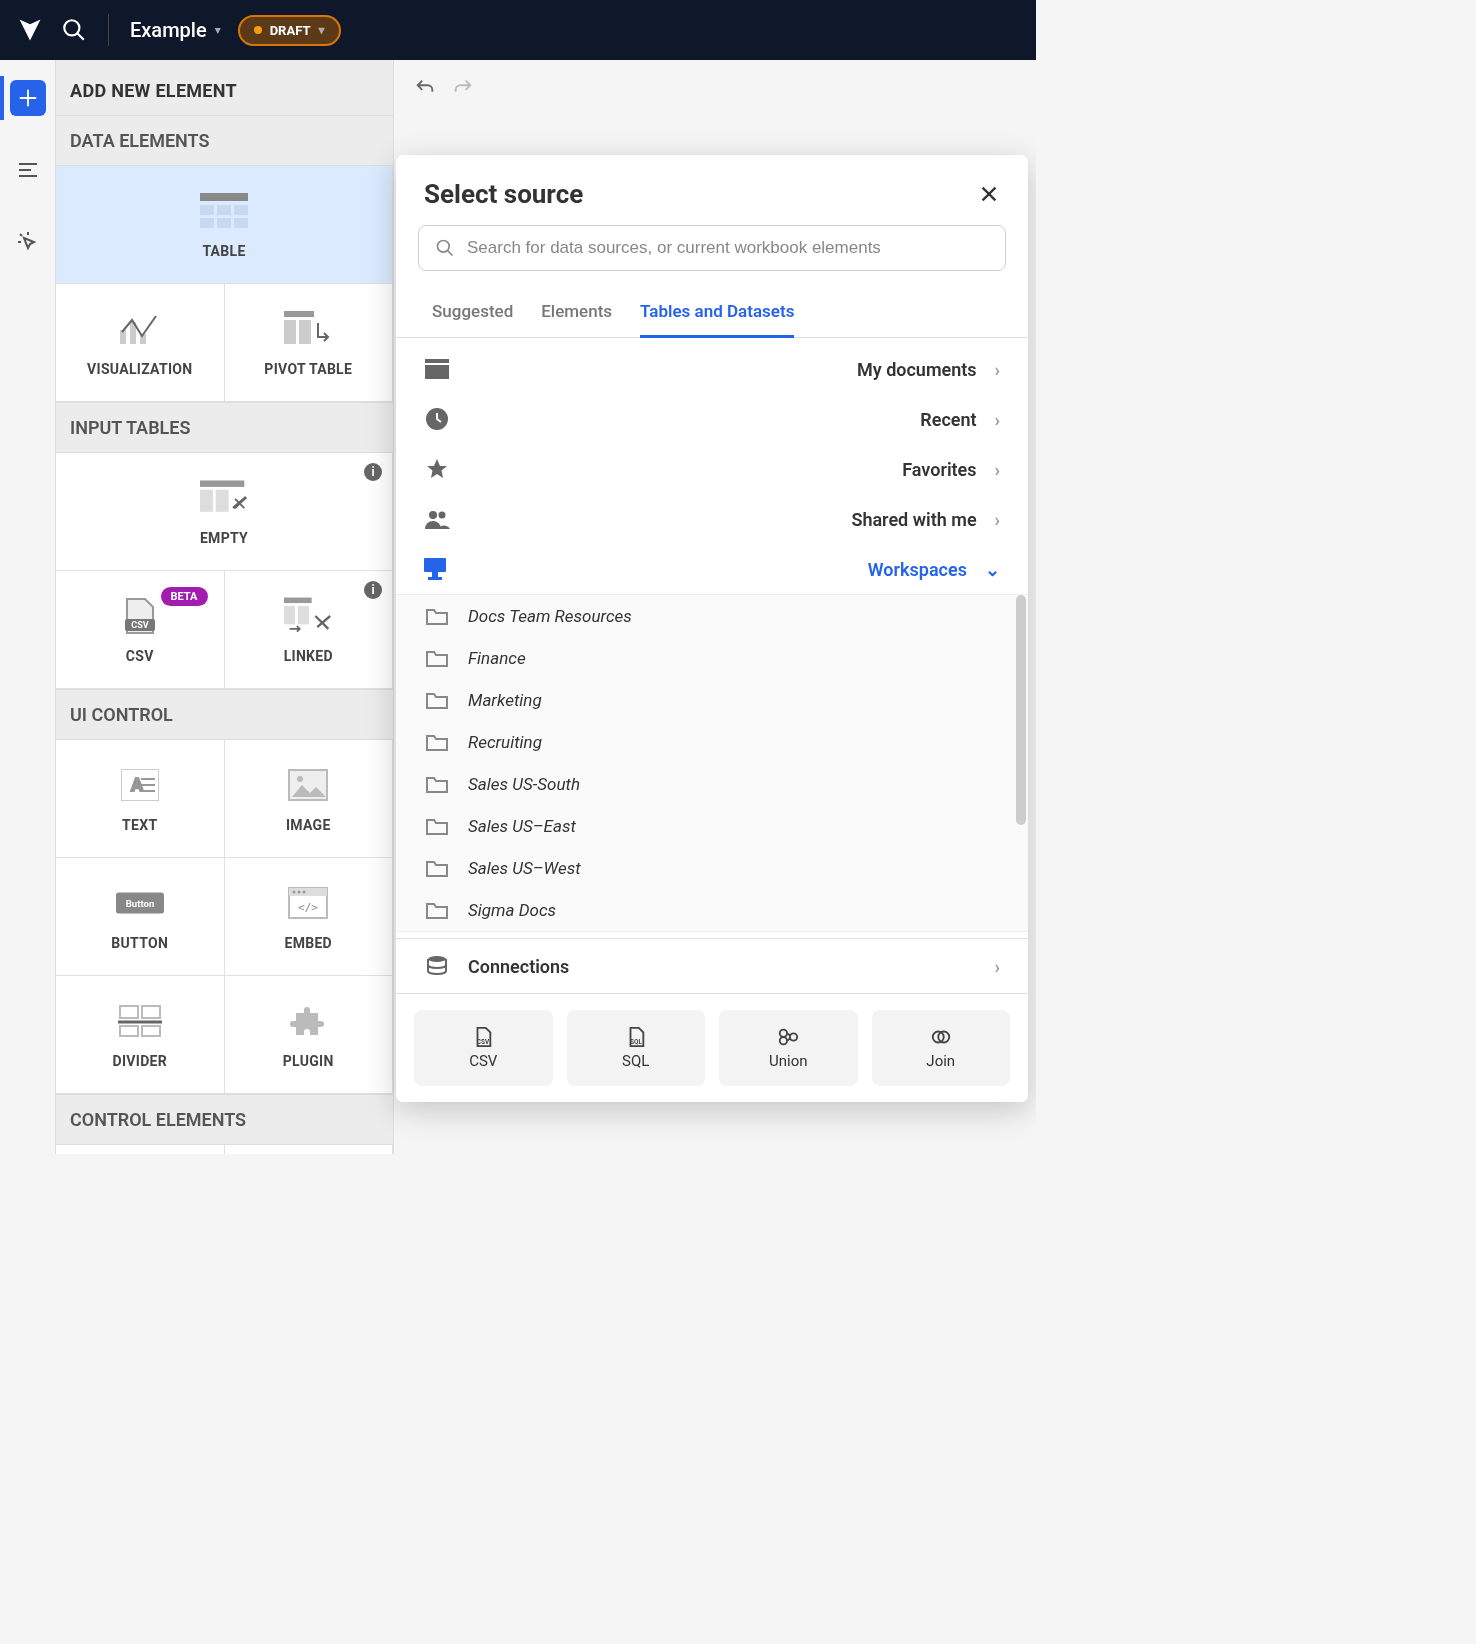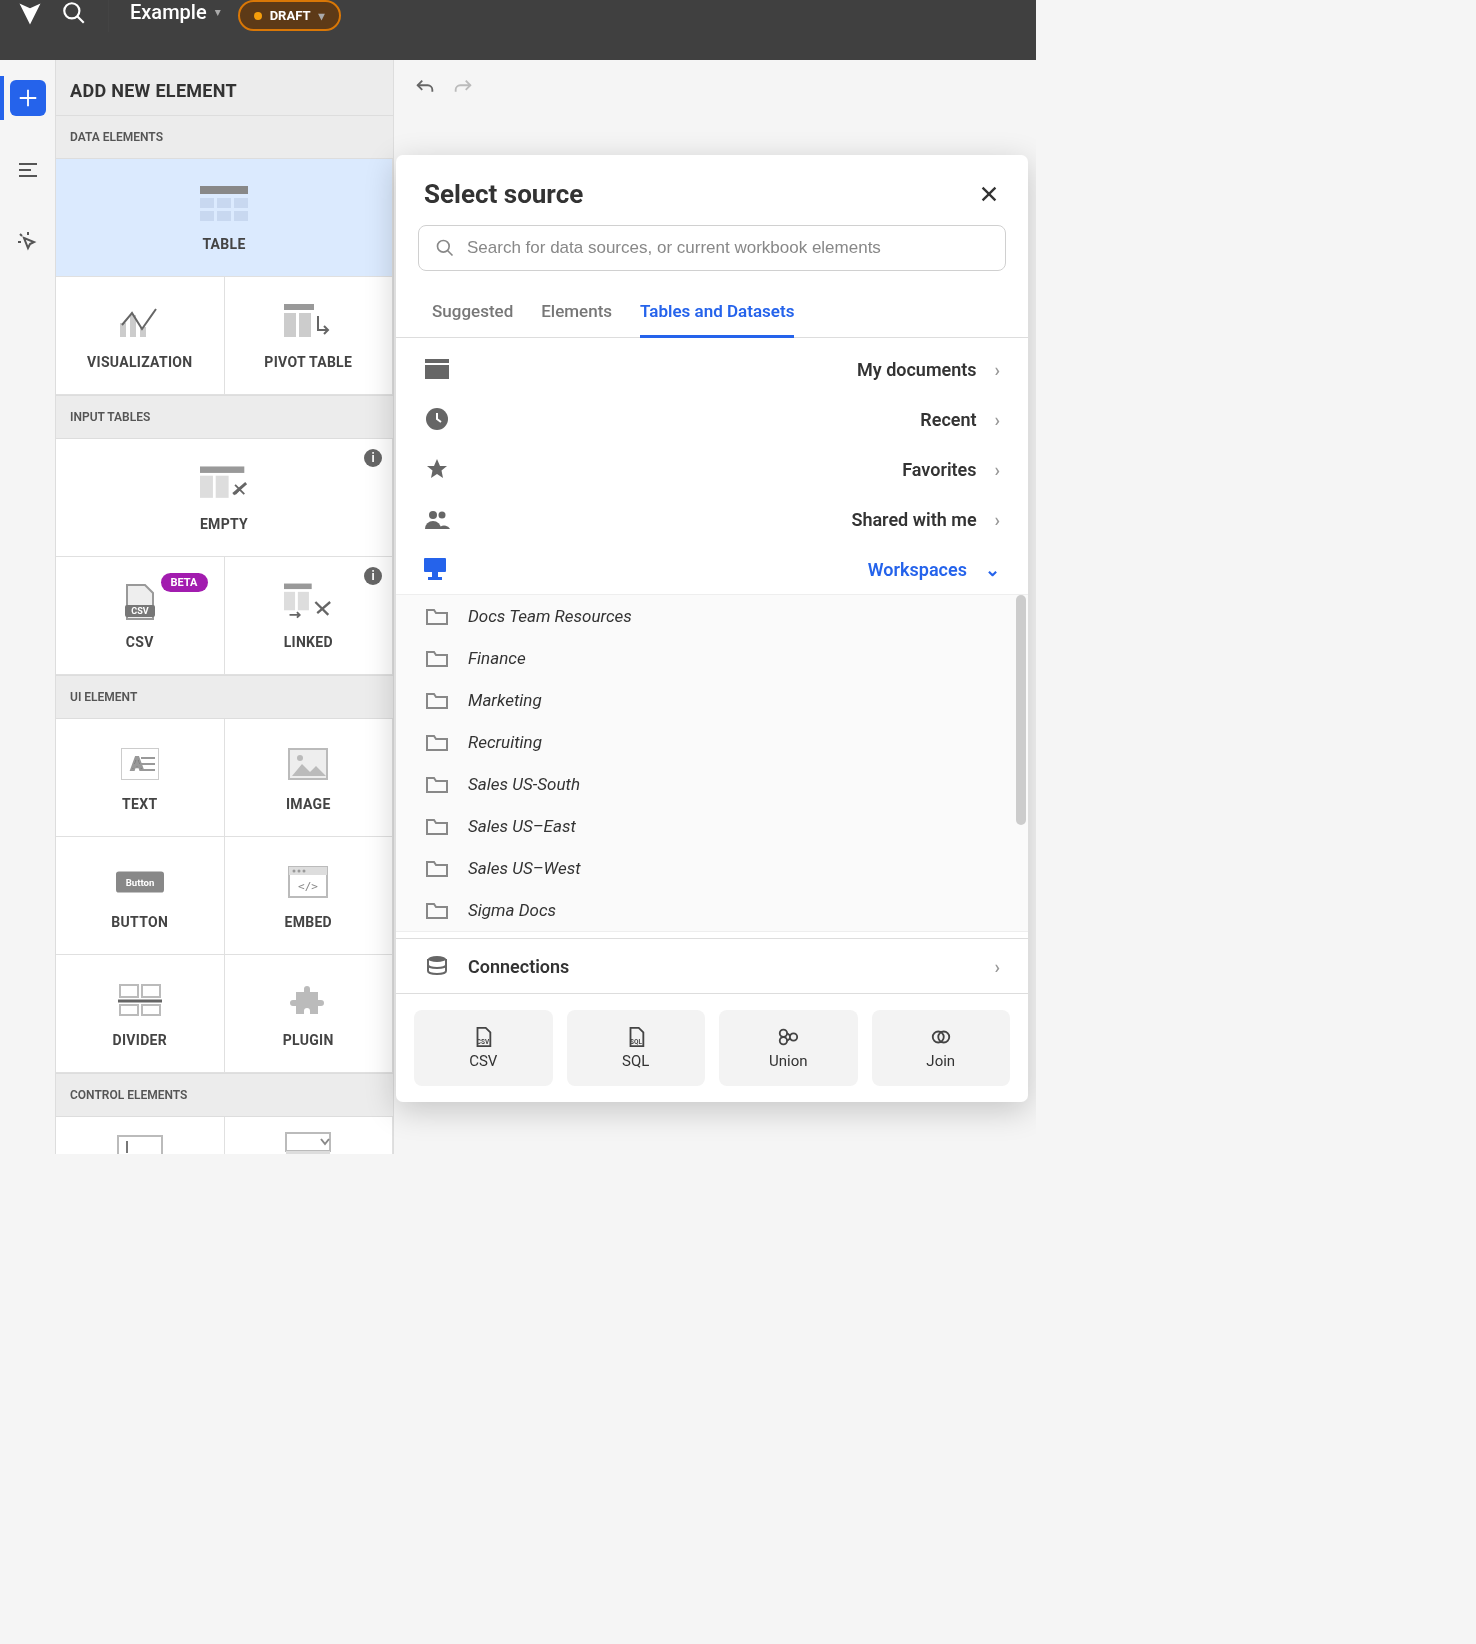--- a/index.html
+++ b/index.html
@@ -1,37 +1,37 @@
 <!DOCTYPE html>
 <html><head>
 <meta charset="utf-8">
 <style>
 * { margin: 0; padding: 0; box-sizing: border-box; }
 body { font-family: -apple-system, BlinkMacSystemFont, "Segoe UI", Roboto, sans-serif; background: #f5f5f5; color: #333; overflow: hidden; width: 1036px; height: 1154px; position: relative; }
 
 
-.topbar { background: #404040; height: 60px; display: flex; align-items: flex-start; padding: 0 16px; gap: 17px; }
+.topbar { background: #0f172a; height: 60px; display: flex; align-items: center; padding: 0 16px; gap: 17px; }
 .topbar-logo { width: 28px; height: 28px; color: #fff; }
 .topbar-divider { width: 1px; height: 32px; background: #444; margin: 0 4px; }
 .topbar-title { color: #fff; font-size: 20px; font-weight: 500; display: flex; align-items: center; gap: 8px; cursor: pointer; }
 .topbar-caret { font-size: 12px; color: #aaa; }
 .draft-badge { background: #5d3a17; border: 2px solid #d97706; color: #fff; font-weight: 700; font-size: 13px; padding: 6px 14px; border-radius: 20px; display: flex; align-items: center; gap: 8px; cursor: pointer; }
 .draft-dot { width: 8px; height: 8px; background: #f59e0b; border-radius: 50%; }
 .search-icon-top { color: #fff; cursor: pointer; }
 
 
 .leftrail { position: absolute; top: 60px; left: 0; width: 56px; height: calc(100% - 60px); background: #f5f5f5; border-right: 1px solid #ddd; display: flex; flex-direction: column; align-items: center; padding-top: 20px; gap: 36px; }
 .rail-btn { width: 36px; height: 36px; display: flex; align-items: center; justify-content: center; cursor: pointer; color: #555; border-radius: 6px; }
 .rail-btn.active { background: #2563eb; color: #fff; position: relative; }
 .rail-btn.active::before { content: ''; position: absolute; left: -10px; top: -4px; width: 4px; height: 44px; background: #2563eb; }
 
 
 .panel { position: absolute; top: 60px; left: 56px; width: 338px; height: calc(100% - 60px); background: #fff; border-right: 1px solid #ddd; overflow-y: auto; }
 .panel-header { padding: 20px 14px 14px; font-size: 18px; font-weight: 700; letter-spacing: 0.3px; background: #ececec; }
-.section-header { background: #ececec; padding: 14px 14px; font-size: 12px; font-weight: 600; color: #555; border-top: 1px solid #ddd; border-bottom: 1px solid #ddd; }
+.section-header { background: #ececec; padding: 14px 14px; font-size: 18px; font-weight: 600; color: #555; border-top: 1px solid #ddd; border-bottom: 1px solid #ddd; }
 .tile-grid { display: grid; grid-template-columns: 1fr 1fr; }
 .tile { height: 118px; border-right: 1px solid #e0e0e0; border-bottom: 1px solid #e0e0e0; display: flex; flex-direction: column; align-items: center; justify-content: center; gap: 12px; cursor: pointer; background: #fff; position: relative; }
 .tile.selected { background: #dbeafe; }
 .tile.full { grid-column: 1 / -1; }
 .tile-icon { width: 48px; height: 40px; display: flex; align-items: center; justify-content: center; color: #999; }
 .tile-label { font-size: 14px; font-weight: 700; color: #444; letter-spacing: 0.3px; }
 .beta-badge { position: absolute; top: 16px; right: 16px; background: #a21caf; color: #fff; font-size: 11px; font-weight: 700; padding: 3px 10px; border-radius: 10px; }
 .info-dot { position: absolute; top: 10px; right: 10px; width: 18px; height: 18px; background: #666; border-radius: 50%; color: #fff; font-size: 12px; font-weight: 700; display: flex; align-items: center; justify-content: center; }
 
 
@@ -190,21 +190,21 @@
             <rect x="0" y="9" width="12" height="20" fill="#ddd"></rect>
             <rect x="15" y="9" width="12" height="20" fill="#ddd"></rect>
             <path d="M6 34 h10 M14 31 l3 3 l-3 3" stroke="#666" stroke-width="2" fill="none"></path>
             <path d="M34 20 l14 14 M36 32 l14 -12" stroke="#666" stroke-width="2.5"></path>
           </svg>
       </div>
       <div class="tile-label">LINKED</div>
     </div>
   </div>
 
-  <div class="section-header">UI ELEMENT</div>
+  <div class="section-header">UI CONTROL</div>
   <div class="tile-grid">
     <div class="tile">
       <div class="tile-icon">
         <svg width="38" height="32" viewBox="0 0 38 32" fill="none" stroke="#999" stroke-width="2">
             <rect x="0" y="0" width="38" height="32" stroke="#ccc"></rect>
             <text x="10" y="22" font-size="18" fill="#666" font-weight="bold">A</text>
             <line x1="20" y1="10" x2="34" y2="10"></line>
             <line x1="20" y1="16" x2="34" y2="16"></line>
             <line x1="20" y1="22" x2="34" y2="22"></line>
           </svg>

